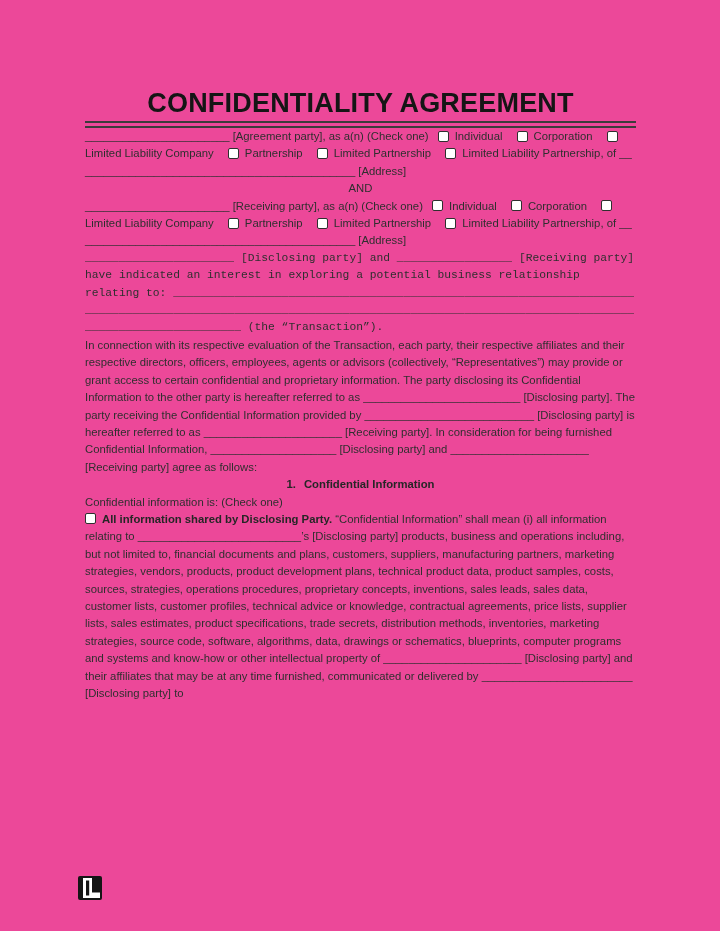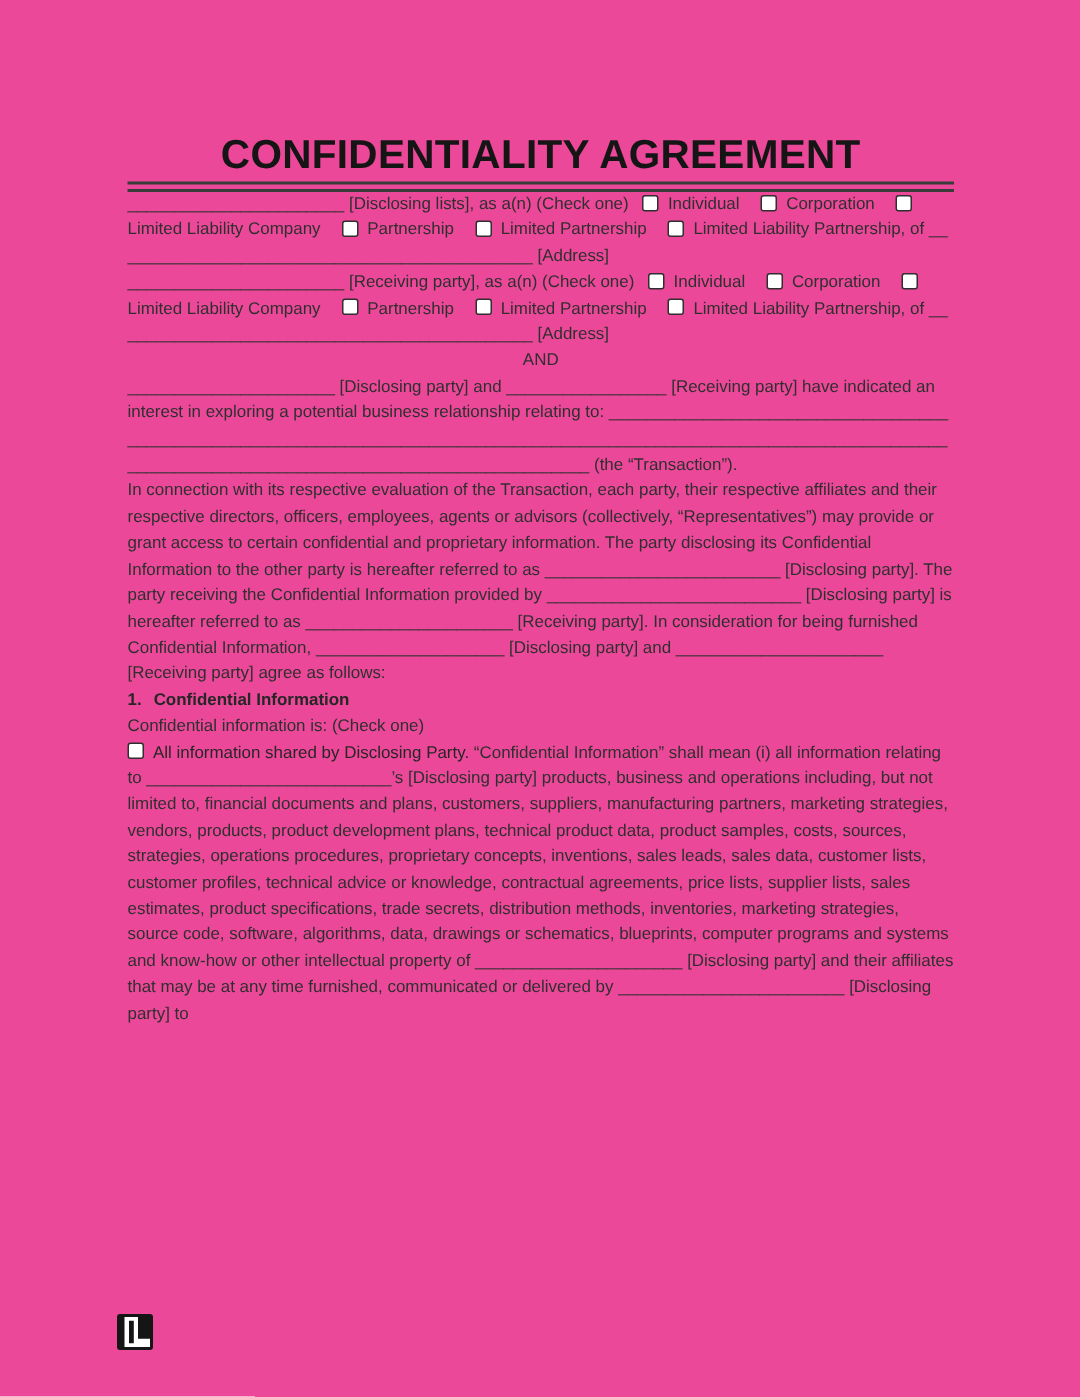--- a/index.html
+++ b/index.html
@@ -31,75 +31,75 @@
     border-top: 2px solid #3b3b3b;
     border-bottom: 2px solid #3b3b3b;
     height: 7px;
     margin-top: 3px;
   }
   p.para { margin: 0; }
   .mt-intro    { margin-top: 16px; }
   .mt-party1   { margin-top: 23px; }
   .mt-and      { margin-top: 24px; text-align: center; }
   .mt-party2   { margin-top: 12px; }
-  .mt-trans    { margin-top: 26px; }
+  .mt-trans    { margin-top: 26px; font-family: Liberation Mono, monospace; }
   .mt-consid   { margin-top: 13px; }
-  .mt-heading  { margin-top: 8px; font-weight: bold; color: #262626; }
+  .mt-heading  { margin-top: 8px; text-align: center; font-weight: bold; color: #262626; }
   .mt-checkone { margin-top: 14px; }
   .mt-bigpara  { margin-top: 11px; }
   .blank { word-break: break-all; letter-spacing: 0; }
   .cb {
     display: inline-block;
     width: 11px;
     height: 11px;
     border: 1.8px solid #2f2f2f;
     border-radius: 2px;
     vertical-align: -1.5px;
     margin-right: 6px;
     background: #ffffff;
   }
   .opt { margin-right: 11px; }
   .opt-first { margin-left: 6px; }
   .opt-last { margin-right: 0; }
   .sec-num { margin-right: 8px; }
-  b.inline-bold { font-weight: normal; color: #262626; text-align: right; }
+  b.inline-bold { font-weight: bold; color: #262626; text-align: right; }
   .logo {
     position: absolute;
     left: 78px;
     top: 876px;
     width: 24px;
     height: 24px;
   }
 </style>
 </head>
 <body>
 
 <div class="page">
 
   <h1 class="doc-title">CONFIDENTIALITY AGREEMENT</h1>
   <div class="title-rule"></div>
 
 
-  <p class="para mt-party1"><span class="blank">_______________________</span><span> [Disclosing lists], as a(n) (Check one)</span>
+  <p class="para mt-party1"><span class="blank">_______________________</span><span> [Agreement party], as a(n) (Check one)</span>
     <span class="opt opt-first"><span class="cb"></span><span>Individual</span></span>
     <span class="opt"><span class="cb"></span><span>Corporation</span></span>
     <span class="opt"><span class="cb"></span><span>Limited Liability Company</span></span>
     <span class="opt"><span class="cb"></span><span>Partnership</span></span>
     <span class="opt"><span class="cb"></span><span>Limited Partnership</span></span>
     <span class="opt opt-last"><span class="cb"></span><span>Limited Liability Partnership</span></span><span>, of </span><span class="blank">_____________________________________________</span><span> [Address]</span></p>
+
+  <p class="para mt-and">AND</p>
 
   <p class="para mt-party2"><span class="blank">_______________________</span><span> [Receiving party], as a(n) (Check one)</span>
     <span class="opt opt-first"><span class="cb"></span><span>Individual</span></span>
     <span class="opt"><span class="cb"></span><span>Corporation</span></span>
     <span class="opt"><span class="cb"></span><span>Limited Liability Company</span></span>
     <span class="opt"><span class="cb"></span><span>Partnership</span></span>
     <span class="opt"><span class="cb"></span><span>Limited Partnership</span></span>
     <span class="opt opt-last"><span class="cb"></span><span>Limited Liability Partnership</span></span><span>, of </span><span class="blank">_____________________________________________</span><span> [Address]</span></p>
-
-  <p class="para mt-and">AND</p>
 
   <p class="para mt-trans"><span class="blank">______________________</span><span> [Disclosing party] and </span><span class="blank">_________________</span><span> [Receiving party] have indicated an interest in exploring a potential business relationship relating to: </span><span class="blank">____________________________________________________________________________________________________________________________________________________________________________</span><span> (the “Transaction”).</span></p>
 
   <p class="para mt-consid"><span>In connection with its respective evaluation of the Transaction, each party, their respective affiliates and their respective directors, officers, employees, agents or advisors (collectively, “Representatives”) may provide or grant access to certain confidential and proprietary information. The party disclosing its Confidential Information to the other party is hereafter referred to as </span><span class="blank">_________________________</span><span> [Disclosing party]. The party receiving the Confidential Information provided by </span><span class="blank">___________________________</span><span> [Disclosing party] is hereafter referred to as </span><span class="blank">______________________</span><span> [Receiving party]. In consideration for being furnished Confidential Information, </span><span class="blank">____________________</span><span> [Disclosing party] and </span><span class="blank">______________________</span><span> [Receiving party] agree as follows:</span></p>
 
   <p class="para mt-heading"><span class="sec-num">1.</span><span>Confidential Information</span></p>
 
   <p class="para mt-checkone">Confidential information is: (Check one)</p>
 
   <p class="para mt-bigpara"><span class="cb"></span><b class="inline-bold">All information shared by Disclosing Party.</b><span> “Confidential Information” shall mean (i) all information relating to </span><span class="blank">__________________________</span><span>’s [Disclosing party] products, business and operations including, but not limited to, financial documents and plans, customers, suppliers, manufacturing partners, marketing strategies, vendors, products, product development plans, technical product data, product samples, costs, sources, strategies, operations procedures, proprietary concepts, inventions, sales leads, sales data, customer lists, customer profiles, technical advice or knowledge, contractual agreements, price lists, supplier lists, sales estimates, product specifications, trade secrets, distribution methods, inventories, marketing strategies, source code, software, algorithms, data, drawings or schematics, blueprints, computer programs and systems and know-how or other intellectual property of </span><span class="blank">______________________</span><span> [Disclosing party] and their affiliates that may be at any time furnished, communicated or delivered by </span><span class="blank">________________________</span><span> [Disclosing party] to</span></p>

